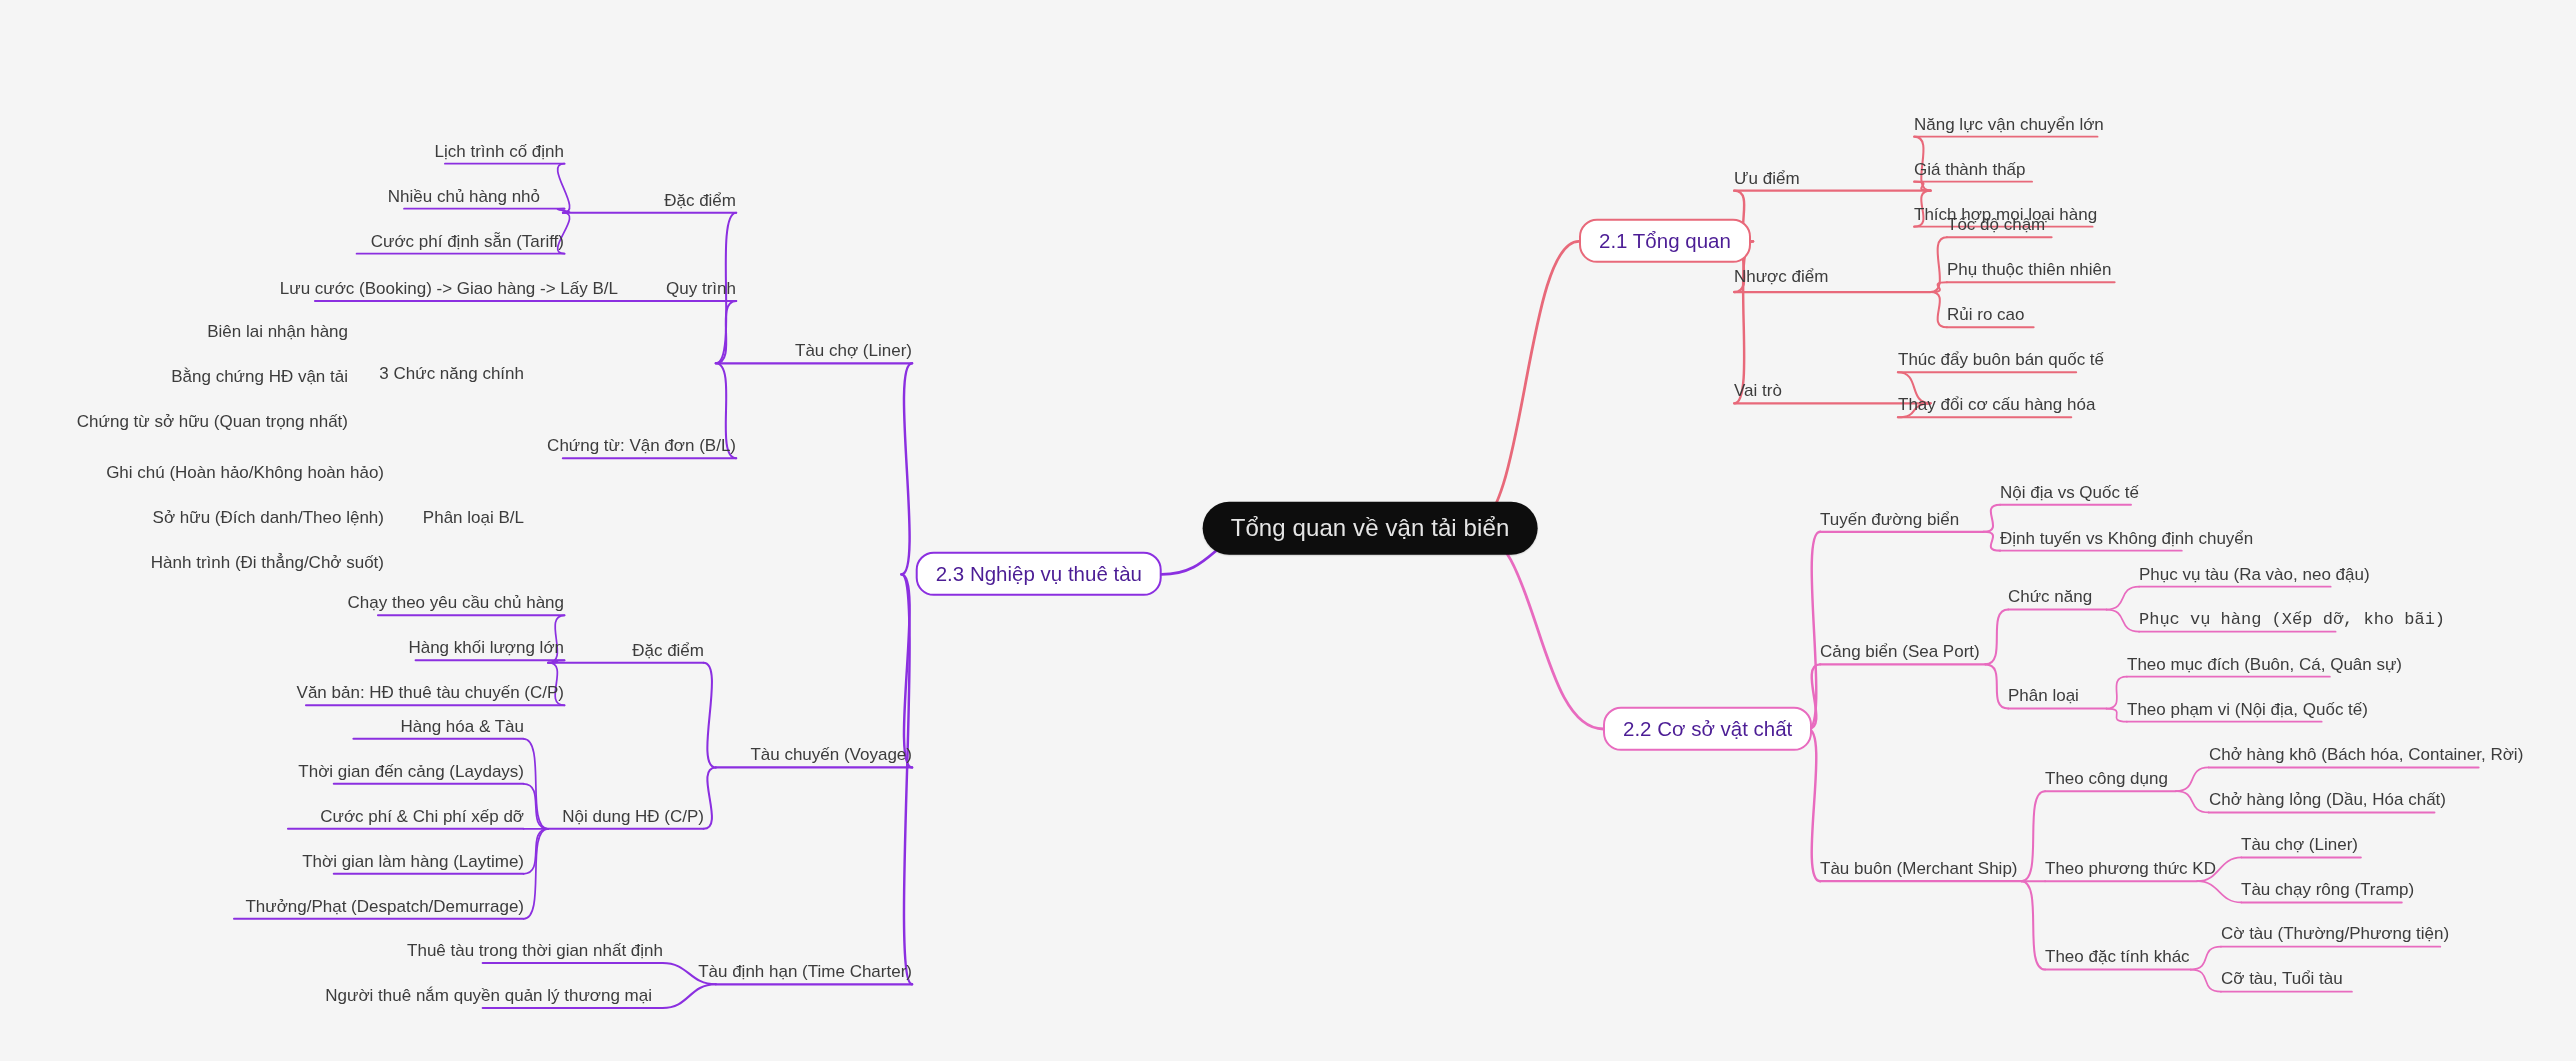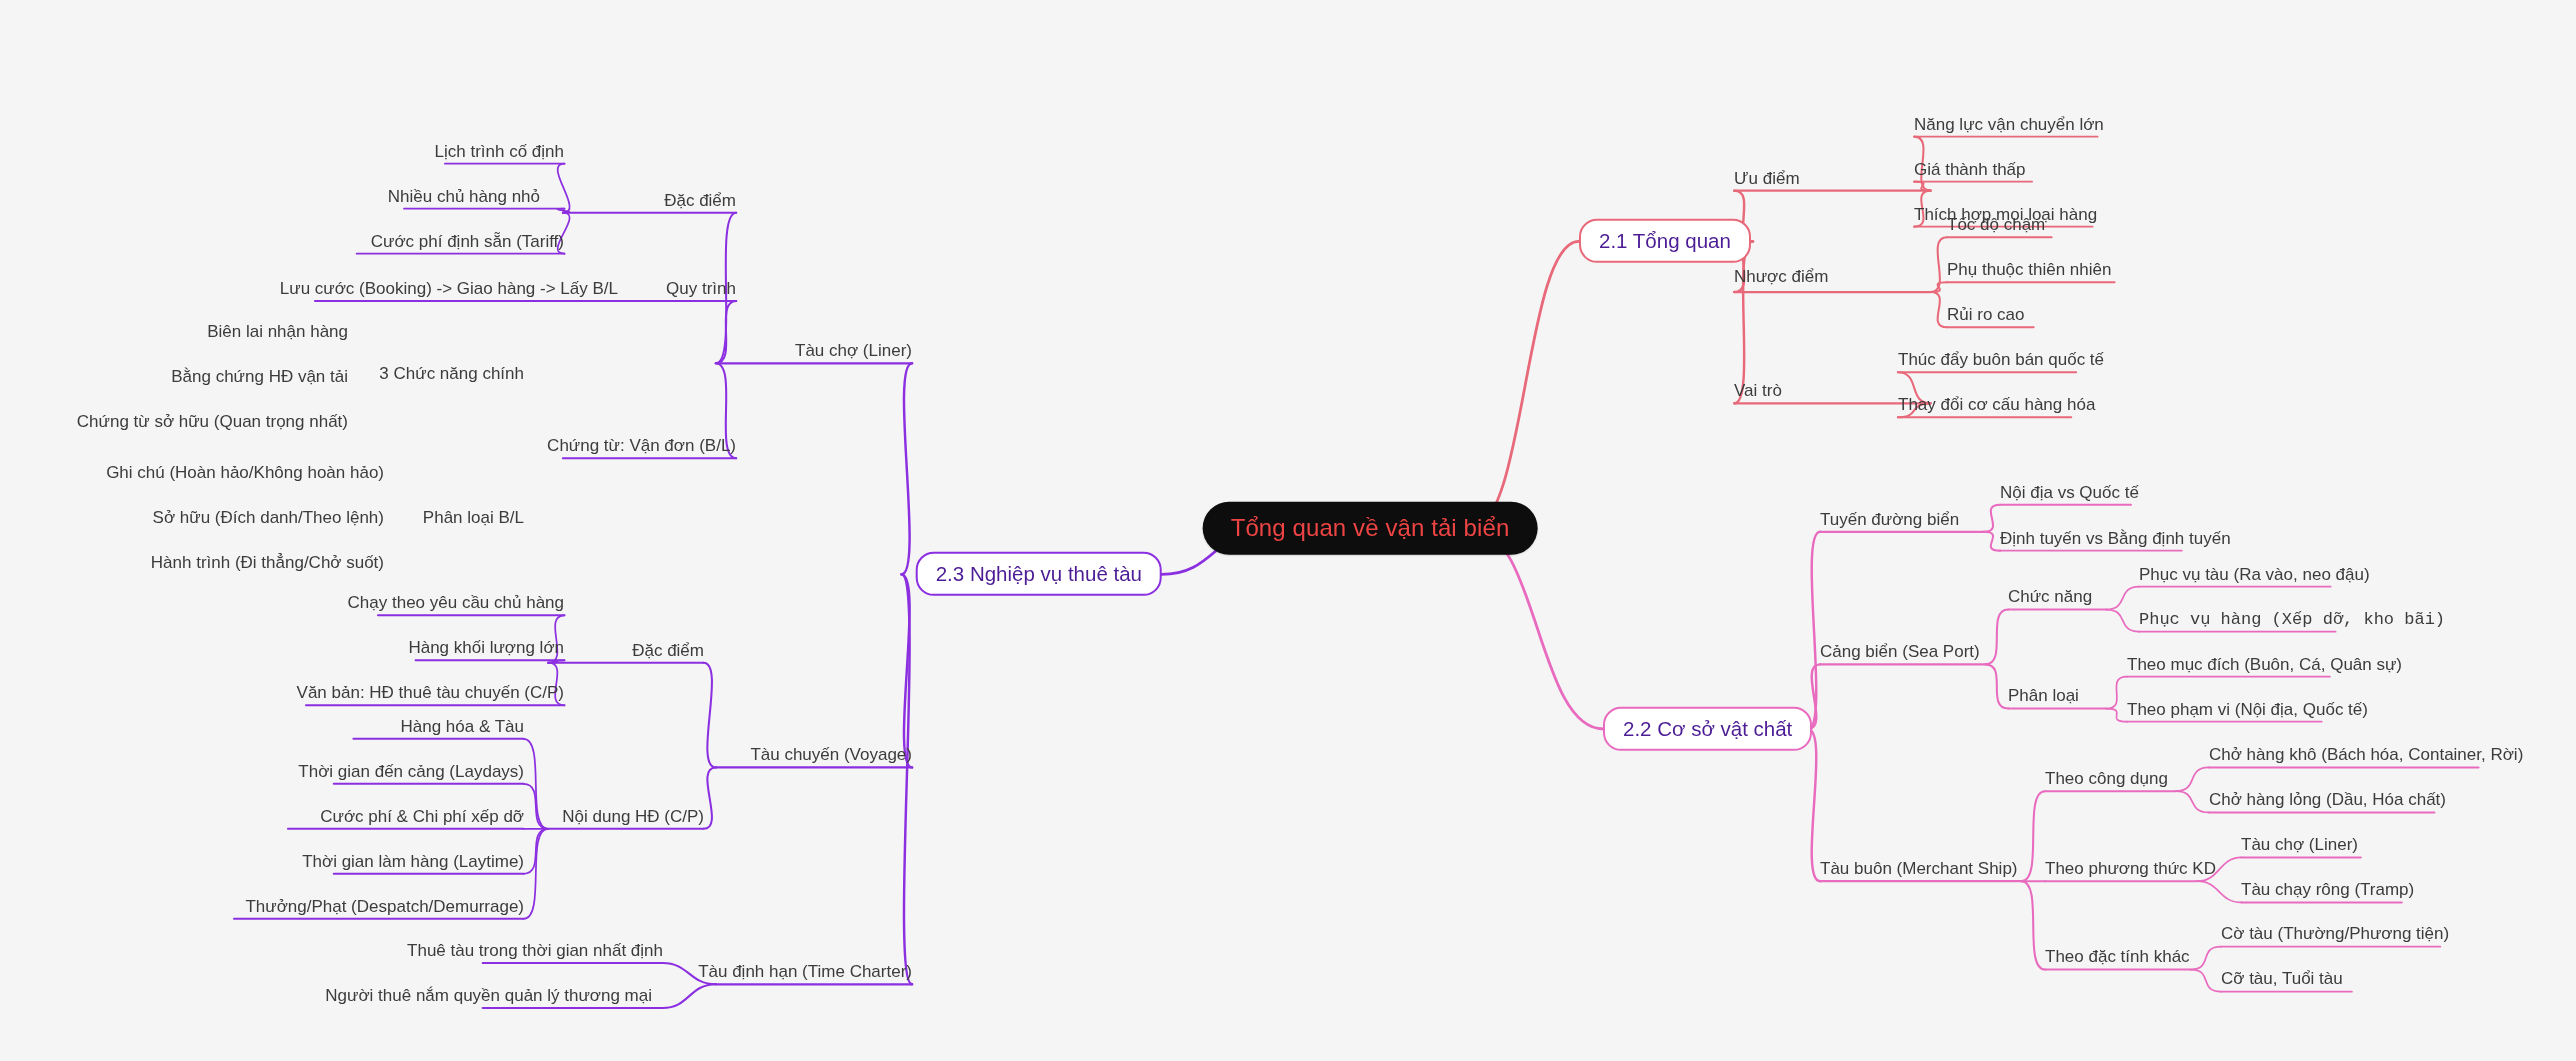--- a/index.html
+++ b/index.html
@@ -9,21 +9,21 @@
     font-family:"Liberation Sans", sans-serif;
     overflow:hidden;
     position:relative;
   }
   #stage{position:absolute;left:0;top:0;width:2576px;height:1062px;}
   svg#wires{position:absolute;left:0;top:0;width:2576px;height:1062px;pointer-events:none;}
   .node{position:absolute;white-space:nowrap;}
 
   
   .root{
-    background:#0d0d0d;color:#ef4444;
+    background:#0d0d0d;color:#e5e5e5;
     border-radius:28px;
     padding:12.3px 28px;
     font-size:24px;
     letter-spacing:0.1px;
     transform:translate(-50%,-50%);
     box-shadow:0 0.8px 1.6px rgba(0,0,0,.18);
     text-align:right;
   }
   
   .pill{
@@ -170,21 +170,21 @@
       <div class="node lbl r" style="left: 1734px; top: 292px; padding-bottom: 17px; margin-top: 12px;">Nhược điểm</div>
       <div class="node lbl r" style="left: 1947px; top: 237px; padding-bottom: 2.5px;">Tốc độ chậm</div>
       <div class="node lbl r" style="left: 1947px; top: 282px; padding-bottom: 2.5px;">Phụ thuộc thiên nhiên</div>
       <div class="node lbl r" style="left: 1947px; top: 327px; padding-bottom: 2.5px;">Rủi ro cao</div>
       <div class="node lbl r" style="left: 1734px; top: 403px; padding-bottom: 2.5px;">Vai trò</div>
       <div class="node lbl r" style="left: 1898px; top: 372px; padding-bottom: 2.5px;">Thúc đẩy buôn bán quốc tế</div>
       <div class="node lbl r" style="left: 1898px; top: 417px; padding-bottom: 2.5px;">Thay đổi cơ cấu hàng hóa</div>
       <div class="node pill" style="left: 1603px; top: 729px; border-color: rgb(232, 107, 191); transform: translate(0px, -50%);">2.2 Cơ sở vật chất</div>
       <div class="node lbl r" style="left: 1820px; top: 532px; padding-bottom: 2.5px;">Tuyến đường biển</div>
       <div class="node lbl r" style="left: 2000px; top: 505px; padding-bottom: 2.5px;">Nội địa vs Quốc tế</div>
-      <div class="node lbl r" style="left: 2000px; top: 551px; padding-bottom: 2.5px;">Định tuyến vs Bằng định tuyến</div>
+      <div class="node lbl r" style="left: 2000px; top: 551px; padding-bottom: 2.5px;">Định tuyến vs Không định chuyển</div>
       <div class="node lbl r" style="left: 1820px; top: 664px; padding-bottom: 2.5px;">Cảng biển (Sea Port)</div>
       <div class="node lbl r" style="left: 2008px; top: 609px; padding-bottom: 2.5px;">Chức năng</div>
       <div class="node lbl r" style="left: 2139px; top: 587px; padding-bottom: 2.5px;">Phục vụ tàu (Ra vào, neo đậu)</div>
       <div class="node lbl r" style="left: 2139px; top: 632px; padding-bottom: 2.5px; font-family: Liberation Mono, monospace;">Phục vụ hàng (Xếp dỡ, kho bãi)</div>
       <div class="node lbl r" style="left: 2008px; top: 708px; padding-bottom: 2.5px;">Phân loại</div>
       <div class="node lbl r" style="left: 2127px; top: 677px; padding-bottom: 2.5px;">Theo mục đích (Buôn, Cá, Quân sự)</div>
       <div class="node lbl r" style="left: 2127px; top: 722px; padding-bottom: 2.5px;">Theo phạm vi (Nội địa, Quốc tế)</div>
       <div class="node lbl r" style="left: 1820px; top: 881px; padding-bottom: 2.5px;">Tàu buôn (Merchant Ship)</div>
       <div class="node lbl r" style="left: 2045px; top: 791px; padding-bottom: 2.5px;">Theo công dụng</div>
       <div class="node lbl r" style="left: 2209px; top: 767px; padding-bottom: 2.5px;">Chở hàng khô (Bách hóa, Container, Rời)</div>

